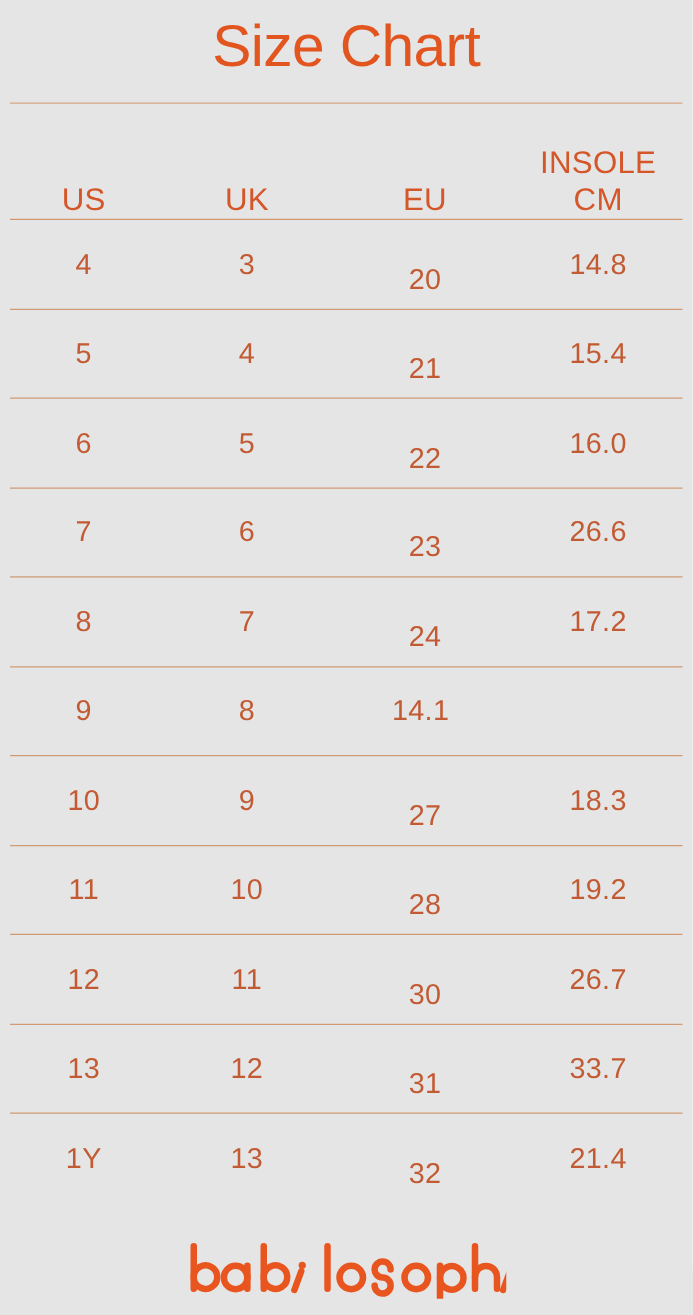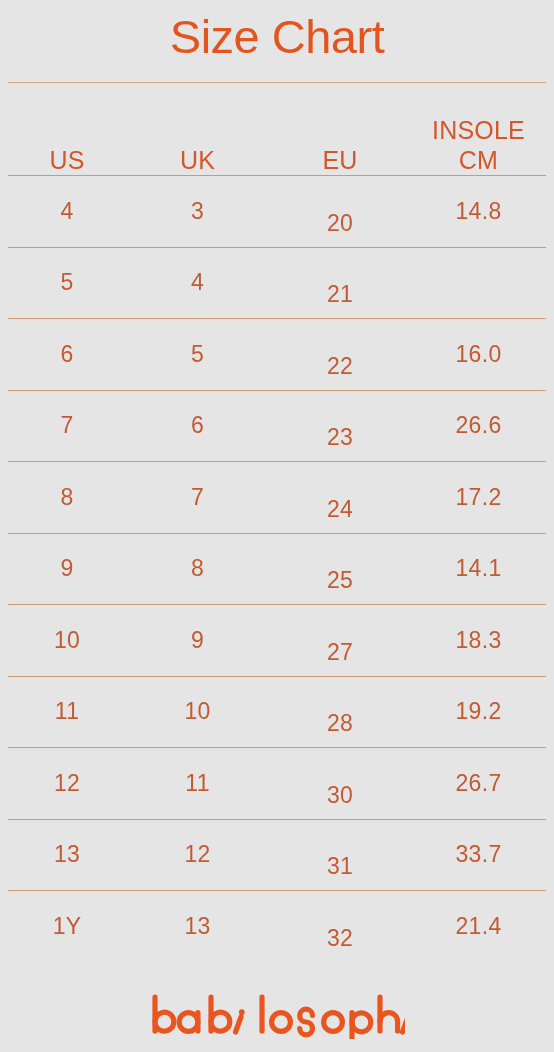--- a/index.html
+++ b/index.html
@@ -141,20 +141,21 @@
       <div class="cell c-uk">3</div>
       <div class="cell c-eu">20</div>
       <div class="cell c-insole">14.8</div>
     </div>
     <div class="rule"></div>
 
     <div class="row body">
       <div class="cell c-us">5</div>
       <div class="cell c-uk">4</div>
       <div class="cell c-eu">21</div>
+      <div class="cell c-insole">15.4</div>
     </div>
     <div class="rule"></div>
 
     <div class="row body">
       <div class="cell c-us">6</div>
       <div class="cell c-uk">5</div>
       <div class="cell c-eu">22</div>
       <div class="cell c-insole">16.0</div>
     </div>
     <div class="rule"></div>
@@ -171,21 +172,20 @@
       <div class="cell c-us">8</div>
       <div class="cell c-uk">7</div>
       <div class="cell c-eu">24</div>
       <div class="cell c-insole">17.2</div>
     </div>
     <div class="rule"></div>
 
     <div class="row body">
       <div class="cell c-us">9</div>
       <div class="cell c-uk">8</div>
-      <div class="cell c-eu">25</div>
       <div class="cell c-insole">14.1</div>
     </div>
     <div class="rule"></div>
 
     <div class="row body">
       <div class="cell c-us">10</div>
       <div class="cell c-uk">9</div>
       <div class="cell c-eu">27</div>
       <div class="cell c-insole">18.3</div>
     </div>

